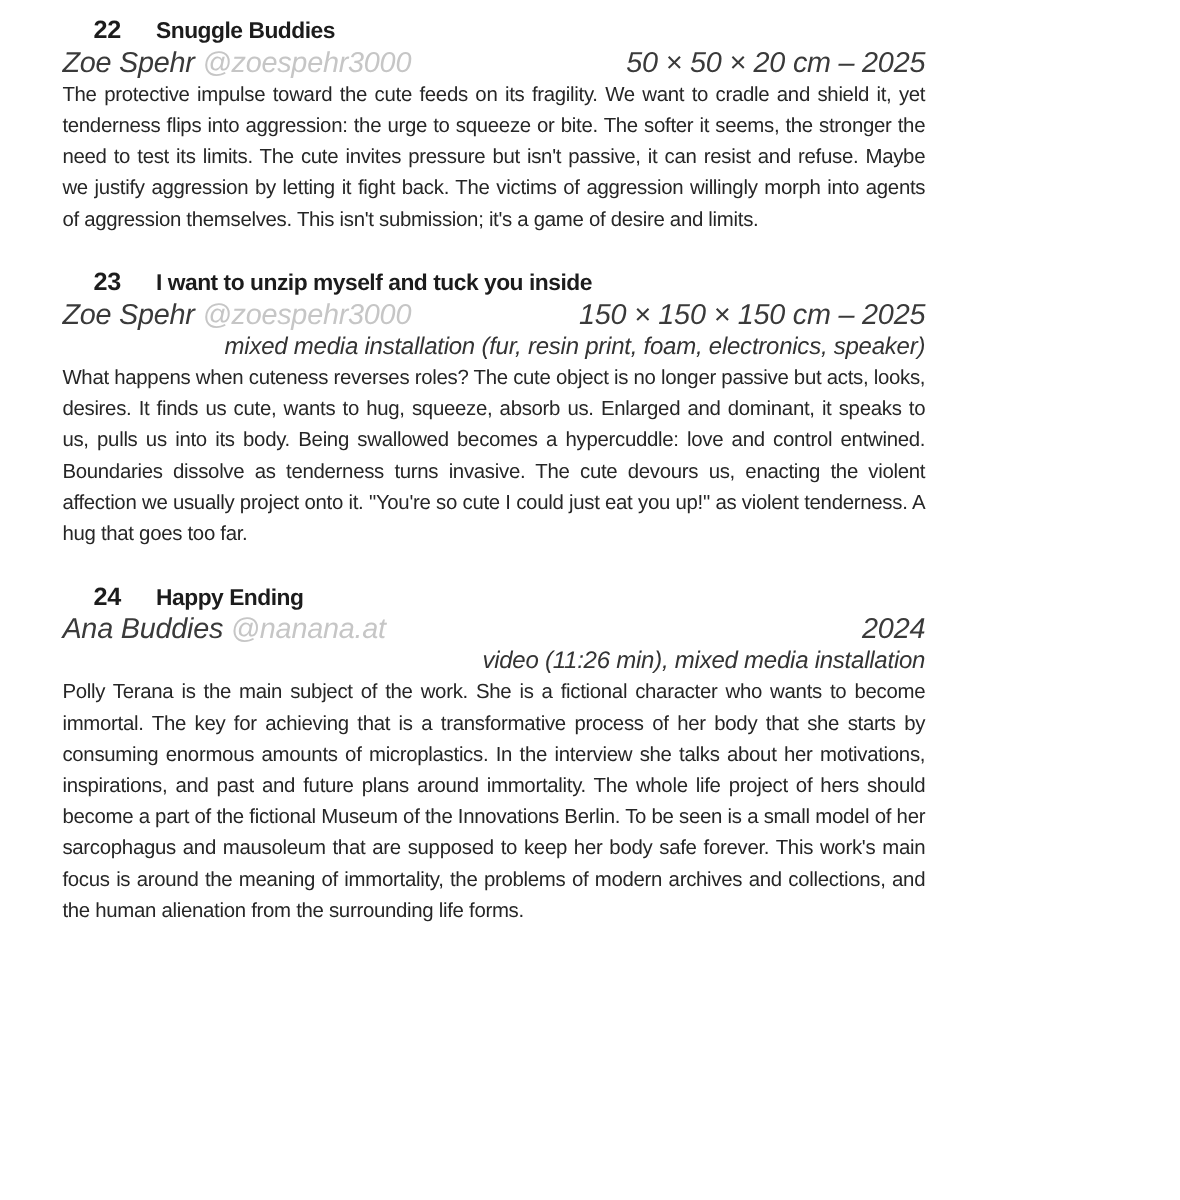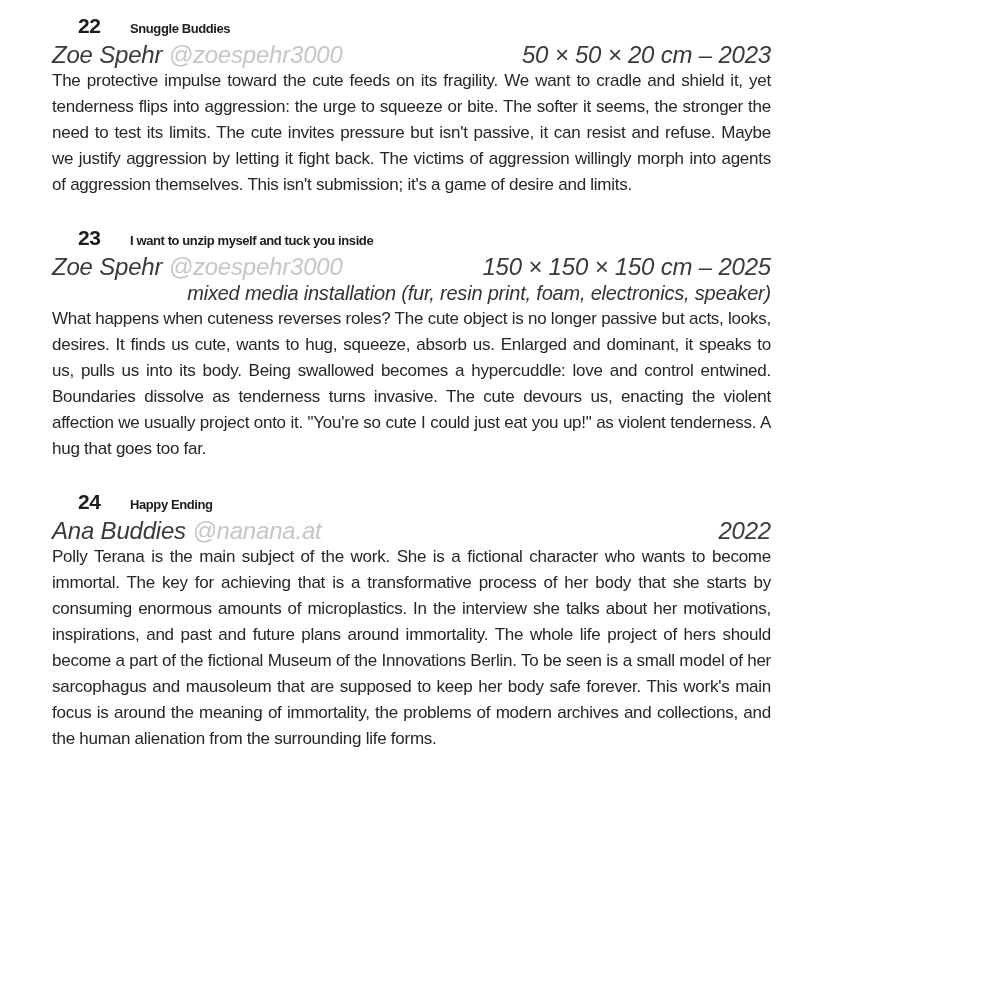--- a/index.html
+++ b/index.html
@@ -31,21 +31,21 @@
     font-size: 21px;
     line-height: 26px;
     letter-spacing: -0.4px;
   }
   .title-row .num {
     margin-left: 26px;
     min-width: 52px;
     display: inline-block;
   }
   .title-row h2 {
-    font-size: 13px;
+    font-size: 19px;
     margin: 0;
     font-weight: bold;
     display: inline;
     letter-spacing: -0.4px;
   }
   .meta-row {
     display: flex;
     justify-content: space-between;
     align-items: baseline;
     font-style: italic;
@@ -79,21 +79,21 @@
 
 <div class="page">
 
   <section class="entry">
     <div class="title-row">
       <span class="num">22</span>
       <h2>Snuggle Buddies</h2>
     </div>
     <div class="meta-row">
       <span class="artist"><span>Zoe Spehr</span> <span class="handle">@zoespehr3000</span></span>
-      <span class="dims">50 × 50 × 20 cm – 2023</span>
+      <span class="dims">50 × 50 × 20 cm – 2025</span>
     </div>
     <p class="desc">The protective impulse toward the cute feeds on its fragility. We want to cradle and shield it, yet tenderness flips into aggression: the urge to squeeze or bite. The softer it seems, the stronger the need to test its limits. The cute invites pressure but isn't passive, it can resist and refuse. Maybe we justify aggression by letting it fight back. The victims of aggression willingly morph into agents of aggression themselves. This isn't submission; it's a game of desire and limits.</p>
   </section>
 
   <section class="entry">
     <div class="title-row">
       <span class="num">23</span>
       <h2>I want to unzip myself and tuck you inside</h2>
     </div>
     <div class="meta-row">
@@ -104,18 +104,19 @@
     <p class="desc">What happens when cuteness reverses roles? The cute object is no longer passive but acts, looks, desires. It finds us cute, wants to hug, squeeze, absorb us. Enlarged and dominant, it speaks to us, pulls us into its body. Being swallowed becomes a hypercuddle: love and control entwined. Boundaries dissolve as tenderness turns invasive. The cute devours us, enacting the violent affection we usually project onto it. "You're so cute I could just eat you up!" as violent tenderness. A hug that goes too far.</p>
   </section>
 
   <section class="entry">
     <div class="title-row">
       <span class="num">24</span>
       <h2>Happy Ending</h2>
     </div>
     <div class="meta-row">
       <span class="artist"><span>Ana Buddies</span> <span class="handle">@nanana.at</span></span>
-      <span class="dims">2022</span>
+      <span class="dims">2024</span>
     </div>
+    <div class="medium">video (11:26 min), mixed media installation</div>
     <p class="desc">Polly Terana is the main subject of the work. She is a fictional character who wants to become immortal. The key for achieving that is a transformative process of her body that she starts by consuming enormous amounts of microplastics. In the interview she talks about her motivations, inspirations, and past and future plans around immortality. The whole life project of hers should become a part of the fictional Museum of the Innovations Berlin. To be seen is a small model of her sarcophagus and mausoleum that are supposed to keep her body safe forever. This work's main focus is around the meaning of immortality, the problems of modern archives and collections, and the human alienation from the surrounding life forms.</p>
   </section>
 
 </div>
 
 </body></html>

